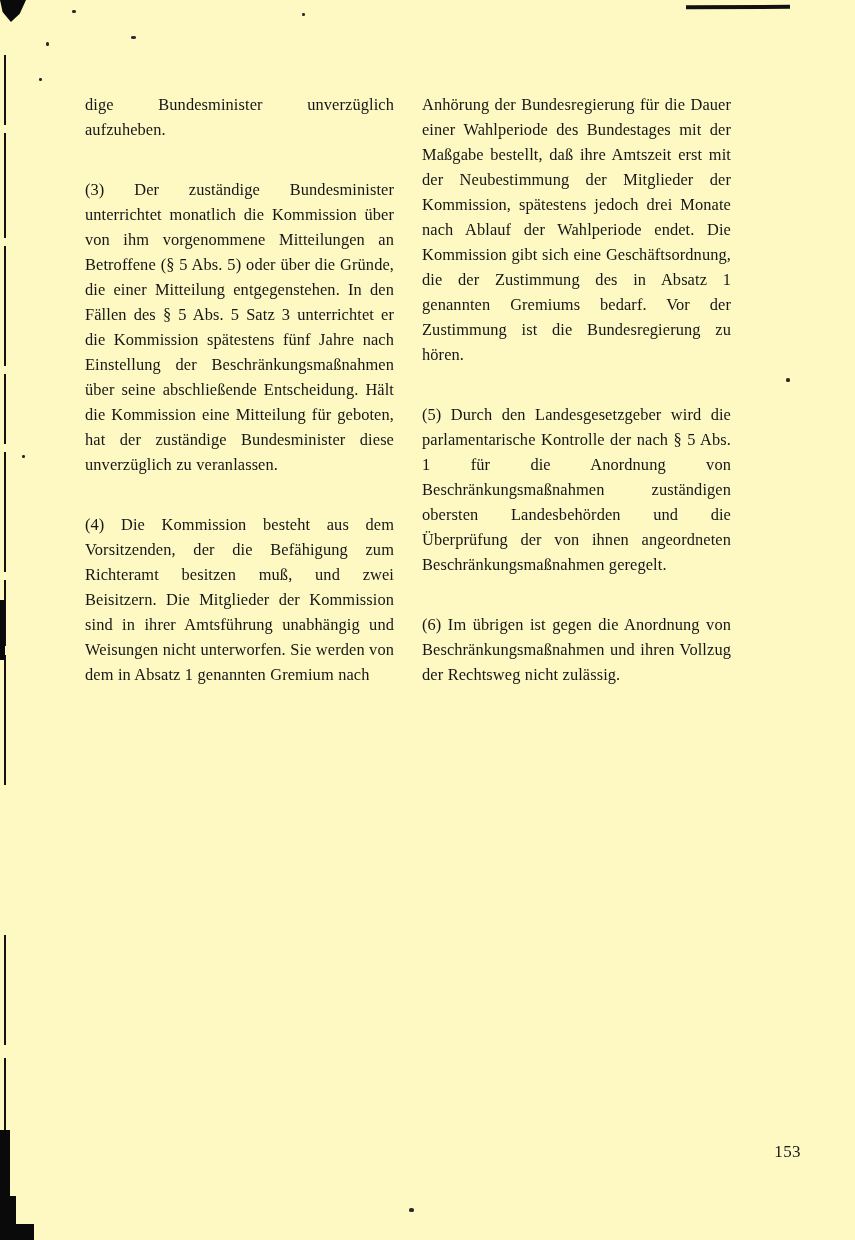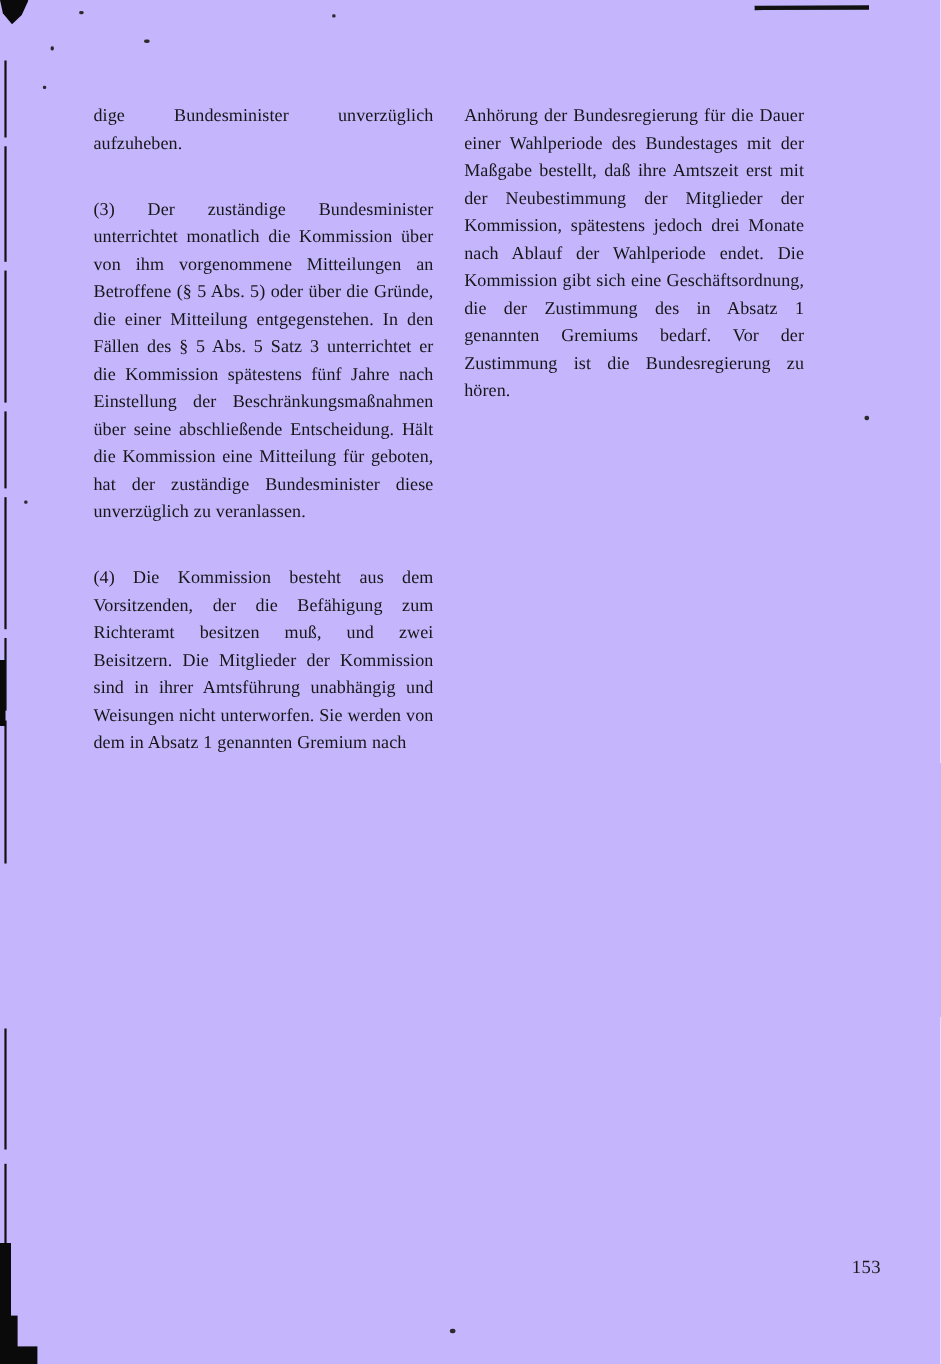--- a/index.html
+++ b/index.html
@@ -10,21 +10,21 @@
   }
   body {
     font-family: "Liberation Serif", "DejaVu Serif", serif;
   }
 
   #page {
     position: relative;
     width: 855px;
     height: 1240px;
     margin: 0;
-    background: #c4b5fd;
+    background: #fef9c3;
     overflow: hidden;
   }
 
   
   .artifact {
     position: absolute;
     background: #0b0b0b;
   }
   .speck {
     position: absolute;
@@ -153,19 +153,21 @@
   <div id="columns">
 
     <div class="column">
       <p class="para">dige Bundesminister unverzüglich aufzuheben.</p>
       <p class="para">(3) Der zuständige Bundesminister unterrichtet monatlich die Kommission über von ihm vorgenommene Mitteilungen an Betroffene (§ 5 Abs. 5) oder über die Gründe, die einer Mitteilung entgegenstehen. In den Fällen des § 5 Abs. 5 Satz 3 unterrichtet er die Kommission spätestens fünf Jahre nach Einstellung der Beschränkungsmaßnahmen über seine abschließende Entscheidung. Hält die Kommission eine Mitteilung für geboten, hat der zuständige Bundesminister diese unverzüglich zu veranlassen.</p>
       <p class="para">(4) Die Kommission besteht aus dem Vorsitzenden, der die Befähigung zum Richteramt besitzen muß, und zwei Beisitzern. Die Mitglieder der Kommission sind in ihrer Amtsführung unabhängig und Weisungen nicht unterworfen. Sie werden von dem in Absatz 1 genannten Gremium nach</p>
     </div>
 
     <div class="column">
       <p class="para">Anhörung der Bundesregierung für die Dauer einer Wahlperiode des Bundestages mit der Maßgabe bestellt, daß ihre Amtszeit erst mit der Neubestimmung der Mitglieder der Kommission, spätestens jedoch drei Monate nach Ablauf der Wahlperiode endet. Die Kommission gibt sich eine Geschäftsordnung, die der Zustimmung des in Absatz 1 genannten Gremiums bedarf. Vor der Zustimmung ist die Bundesregierung zu hören.</p>
+      <p class="para">(5) Durch den Landesgesetzgeber wird die parlamentarische Kontrolle der nach § 5 Abs. 1 für die Anordnung von Beschränkungsmaßnahmen zuständigen obersten Landesbehörden und die Überprüfung der von ihnen angeordneten Beschränkungsmaßnahmen geregelt.</p>
+      <p class="para">(6) Im übrigen ist gegen die Anordnung von Beschränkungsmaßnahmen und ihren Vollzug der Rechtsweg nicht zulässig.</p>
     </div>
 
   </div>
 
   <div id="page-number">153</div>
 
 </div>
 
 </body></html>

